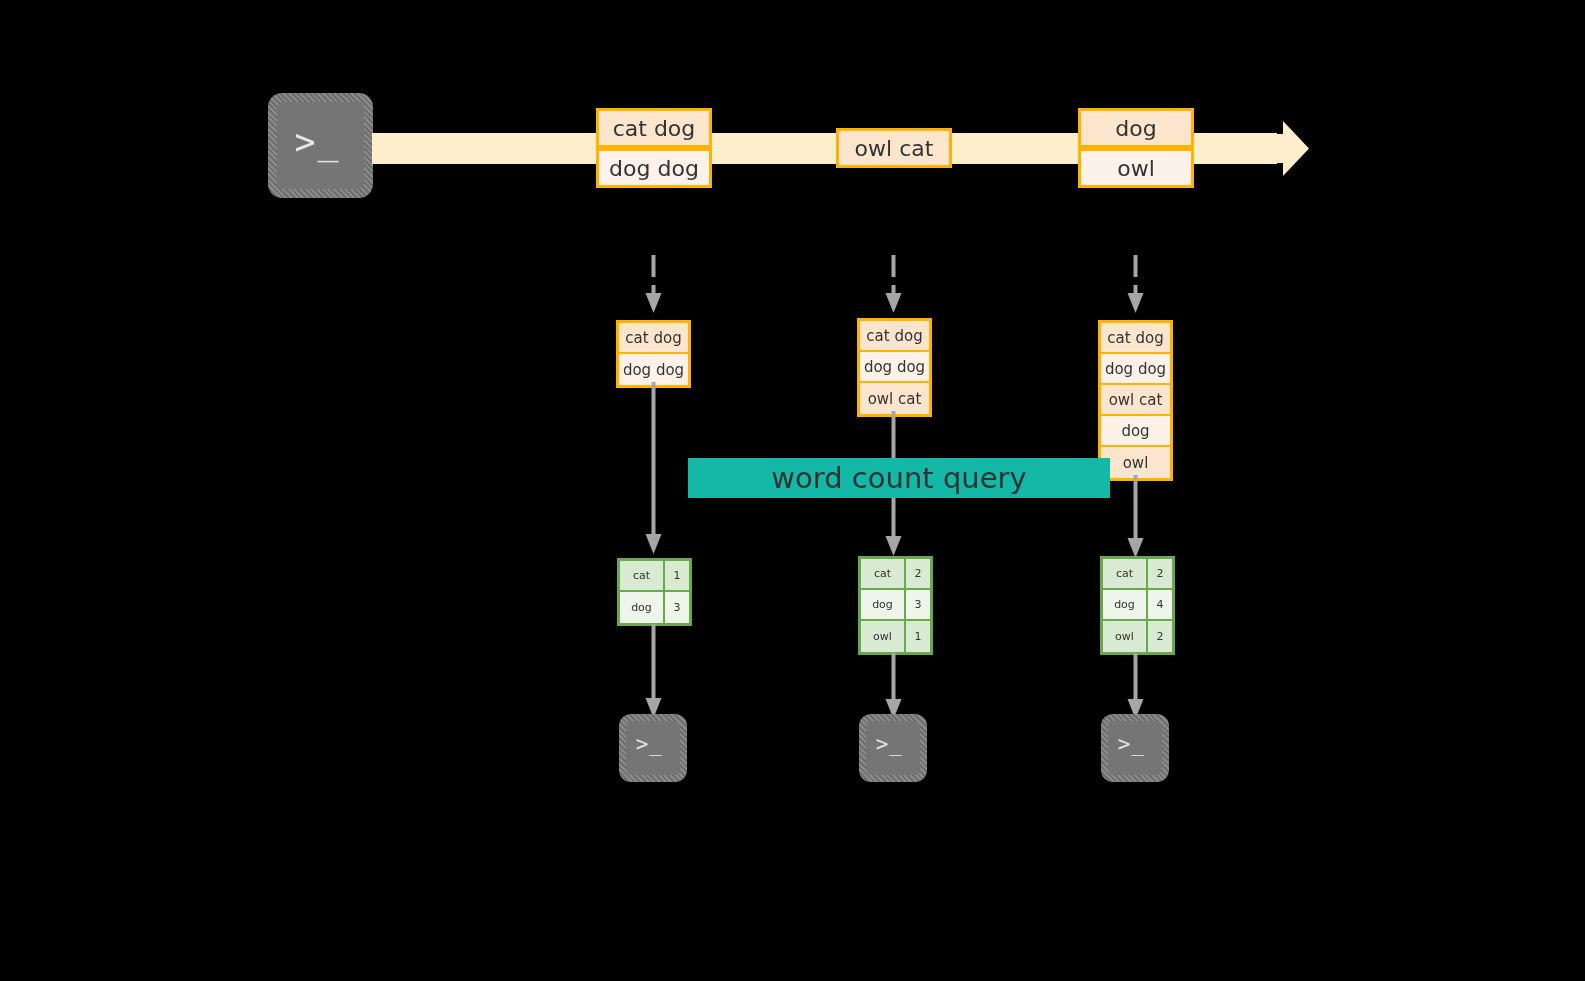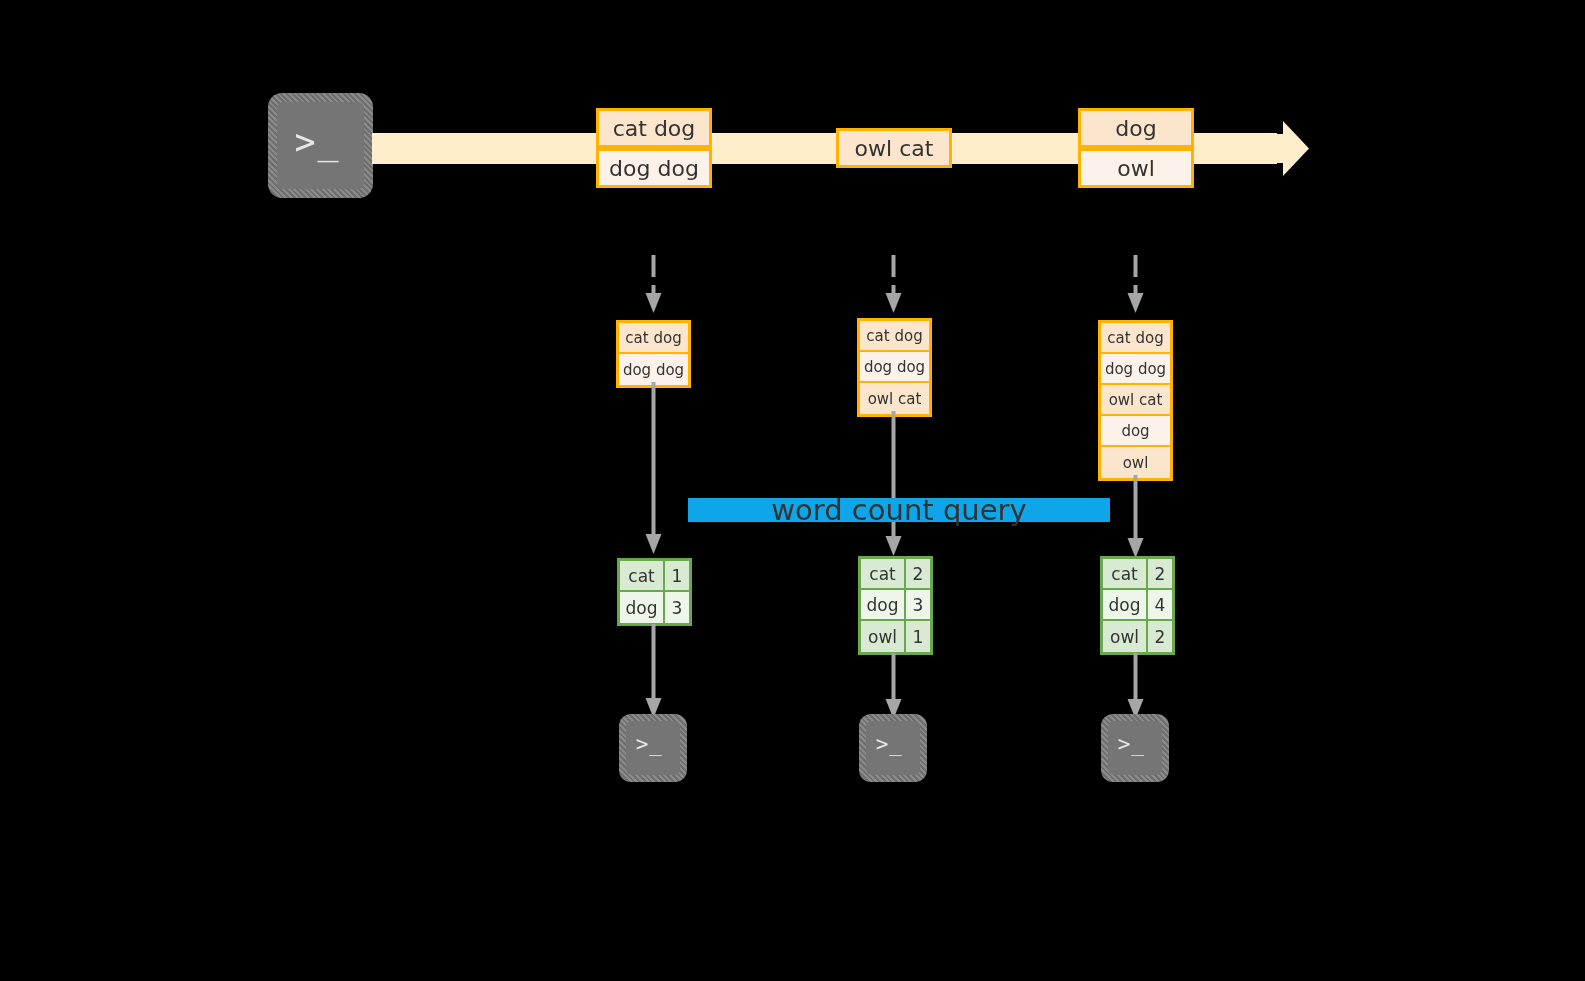--- a/index.html
+++ b/index.html
@@ -109,44 +109,43 @@
   .result .trow {
     display: flex;
     height: 31px;
     border-bottom: 2px solid #6aa84f;
   }
   .result .trow:last-child { border-bottom: none; }
   .result .tc {
     display: flex;
     align-items: center;
     justify-content: center;
-    font-size: 17px;
+    font-size: 11px;
     color: #333333;
     background: #d9ead3;
   }
   .result .trow:nth-child(even) .tc { background: #eef6ea; }
   .result .tc.word { width: 45px; border-right: 2px solid #6aa84f; }
   .result .tc.count { width: 24px; }
 
   
   .conn { position: absolute; }
   .conn svg { display: block; overflow: visible; }
 
   
   .banner {
     position: absolute;
     left: 688px;
     top: 458px;
     width: 422px;
-    height: 24px;
-    background: #0ea5e9;
+    height: 40px;
+    background: #14b8a6;
     display: flex;
     align-items: center;
     justify-content: center;
-    margin-top: 40px;
   }
   .banner span {
     font-size: 29px;
     color: #333333;
     white-space: nowrap;
   }
 </style>
 </head>
 <body>
 

